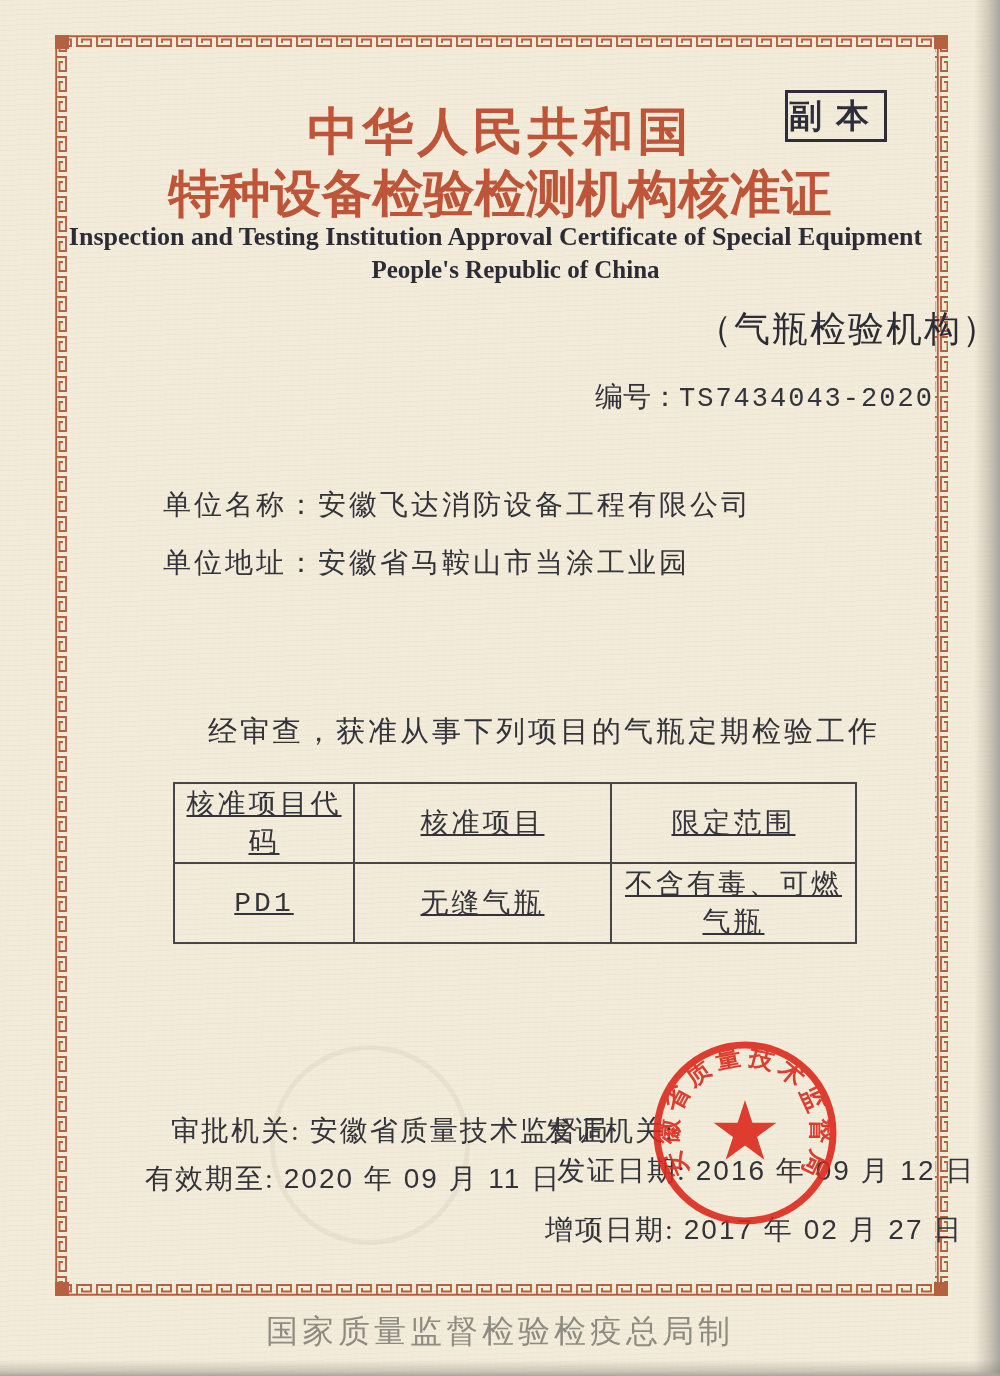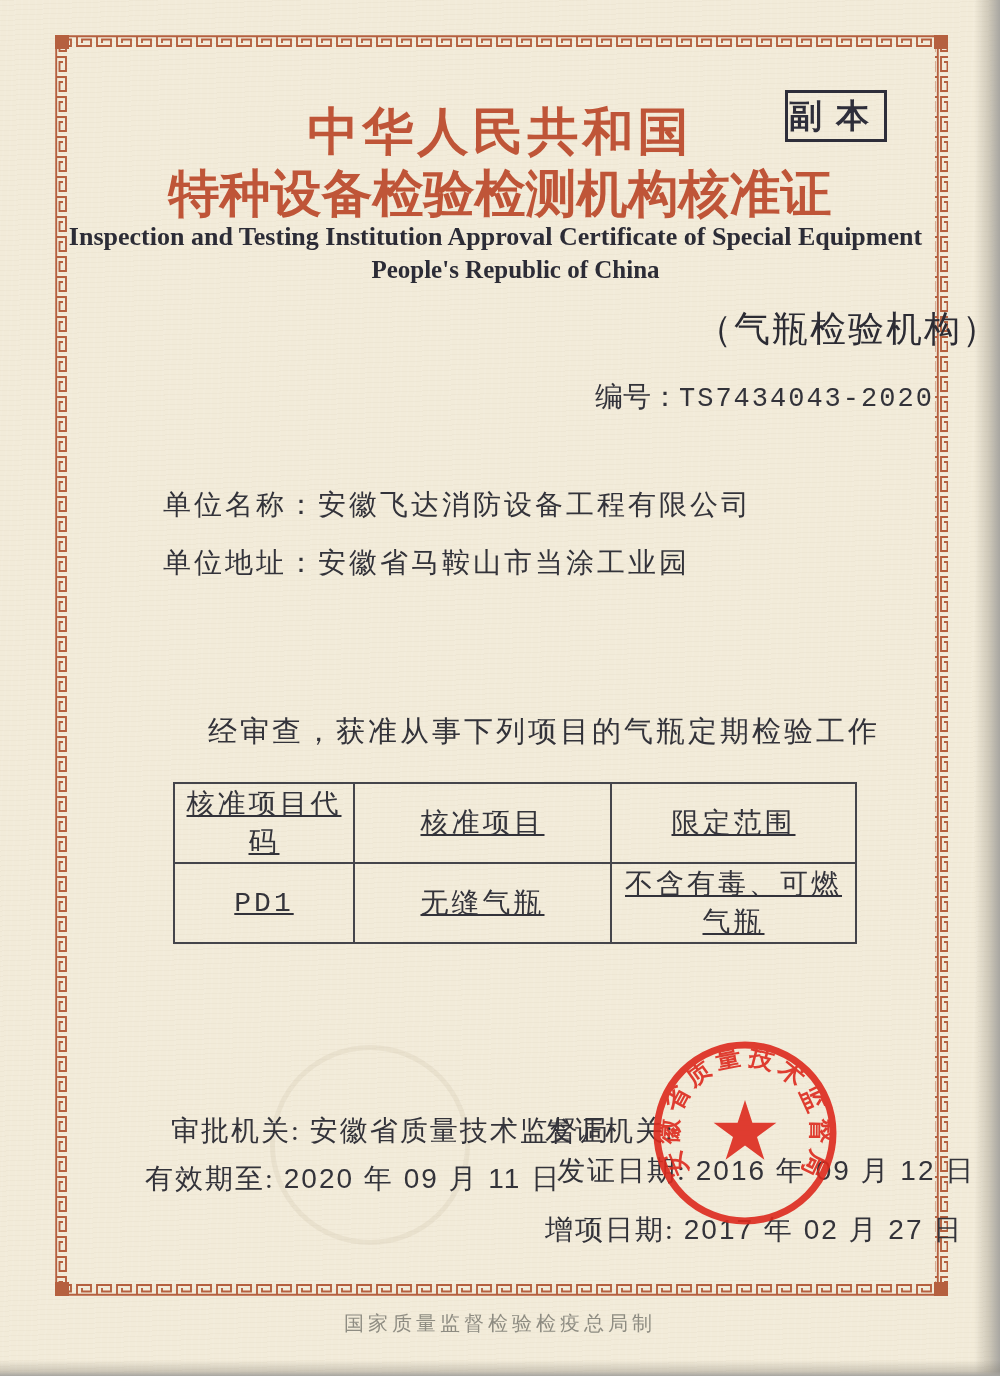--- a/index.html
+++ b/index.html
@@ -57,21 +57,21 @@
   .bf-approval{left:141px;top:1112px;margin-left:30px;}
   .bf-valid{left:145px;top:1160px;}
   .bf-issueorg{left:545px;top:1112px;}
   .bf-issuedate{left:557px;top:1152px;}
   .bf-adddate{left:545px;top:1211px;}
   .date-text{font-family:"Liberation Sans","DejaVu Sans",sans-serif;font-size:28px;letter-spacing:2px;}
 
   .seal{position:absolute;left:645px;top:1033px;z-index:5;opacity:.9;}
 
   .bottom-note{position:absolute;left:0;top:1310px;width:1000px;text-align:center;
-    font-size:20px;letter-spacing:4px;color:#8e8c82;}
+    font-size:32px;letter-spacing:4px;color:#8e8c82;}
 
   .emboss{position:absolute;left:270px;top:1045px;width:190px;height:190px;border-radius:50%;
     border:5px solid rgba(160,140,110,0.10);z-index:1;}
 </style>
 </head>
 <body>
 
 <div class="page">
 
   <svg class="border-svg" width="893" height="1261" viewBox="0 0 893 1261">

